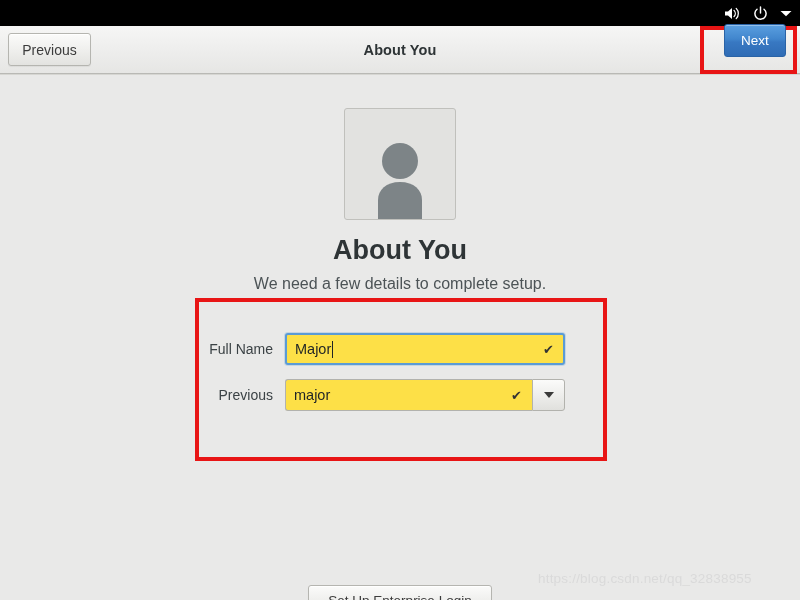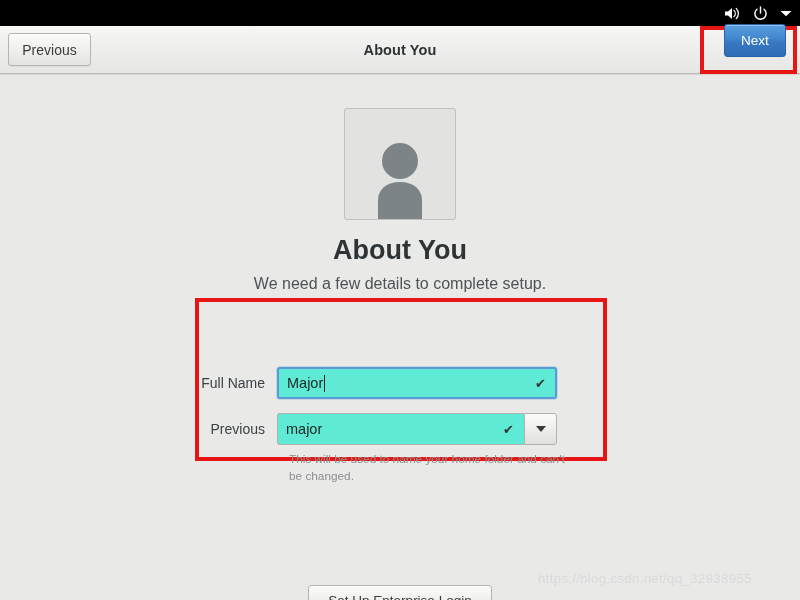--- a/index.html
+++ b/index.html
@@ -104,37 +104,37 @@
   }
 
   
   #form-outline{
     position:absolute; left:195px; top:223px;
     width:412px; height:163px;
     border:4px solid #e81515;
   }
 
   #form{
-    position:absolute; left:191px; top:227px;
-    width:404px; height:155px;margin-top:34px;
+    position:absolute; left:199px; top:227px;
+    width:404px; height:155px;
   }
   .frow{ position:absolute; display:flex; align-items:center; }
   .flabel{
     width:86px; text-align:right;
     font-size:14px; color:#3b4245;
     padding-right:12px;
   }
 
   #row-fullname{ left:0; top:31px; }
   #row-username{ left:0; top:77px; }
 
   .finput{
     position:relative;
     height:32px;
-    background:#5eead4;
+    background:#fde047;
     display:flex; align-items:center;
   }
   #fullname-field{
     width:280px;
     border:2px solid #5b9bd5;
     border-radius:3px;
     box-shadow:0 0 0 1px rgba(91,155,213,.25);
   }
   #fullname-value{
     padding-left:8px; font-size:14.5px; color:#1f2426;
@@ -259,20 +259,19 @@
       <div class="flabel">Previous</div>
       <div class="finput" id="username-field">
         <span id="username-value">major</span>
         <span id="username-check">✔</span>
       </div>
       <div id="username-dropdown">
         <span class="tri"></span>
       </div>
     </div>
 
-    <div id="username-hint">This will be used to name your home folder and can't be changed.</div>
   </div>
 
   <button class="gtkbtn" id="enterprise-button">Set Up Enterprise Login</button>
 
 </div>
 
 <div id="watermark">https://blog.csdn.net/qq_32838955</div>
 
 </body></html>

